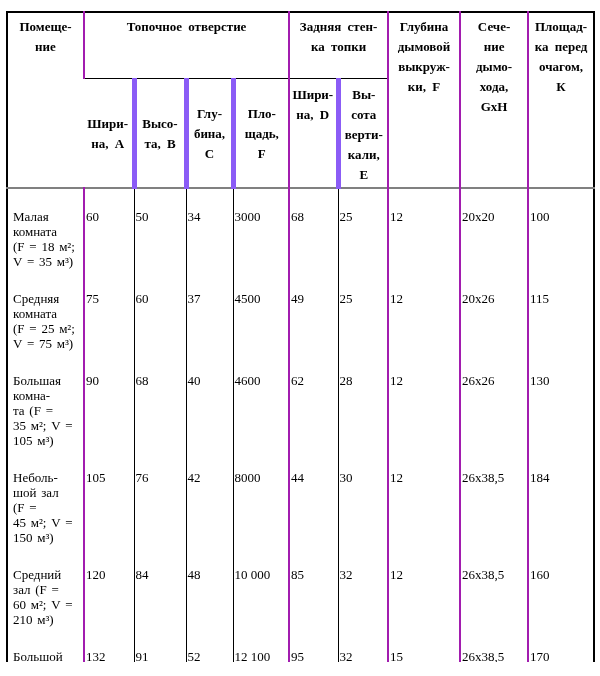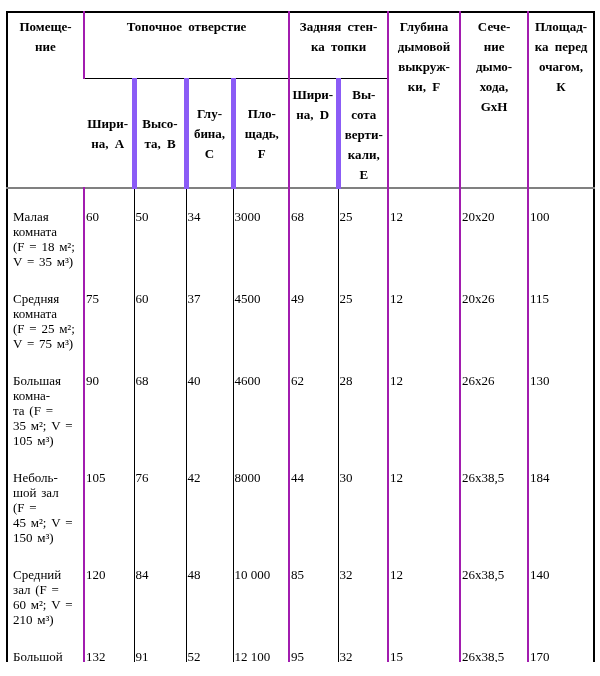--- a/index.html
+++ b/index.html
@@ -195,21 +195,21 @@
 60 м²; V =
 210 м³)</td>
           <td class="num gs">120</td>
           <td class="num">84</td>
           <td class="num">48</td>
           <td class="num">10 000</td>
           <td class="num gs">85</td>
           <td class="num">32</td>
           <td class="num gs">12</td>
           <td class="num gs">26x38,5</td>
-          <td class="num gs">140</td>
+          <td class="num gs">160</td>
         </tr>
         <tr>
           <td class="room">Большой
 зал (F =
 80 м²; V =
 300 м³)</td>
           <td class="num gs">132</td>
           <td class="num">91</td>
           <td class="num">52</td>
           <td class="num">12 100</td>

